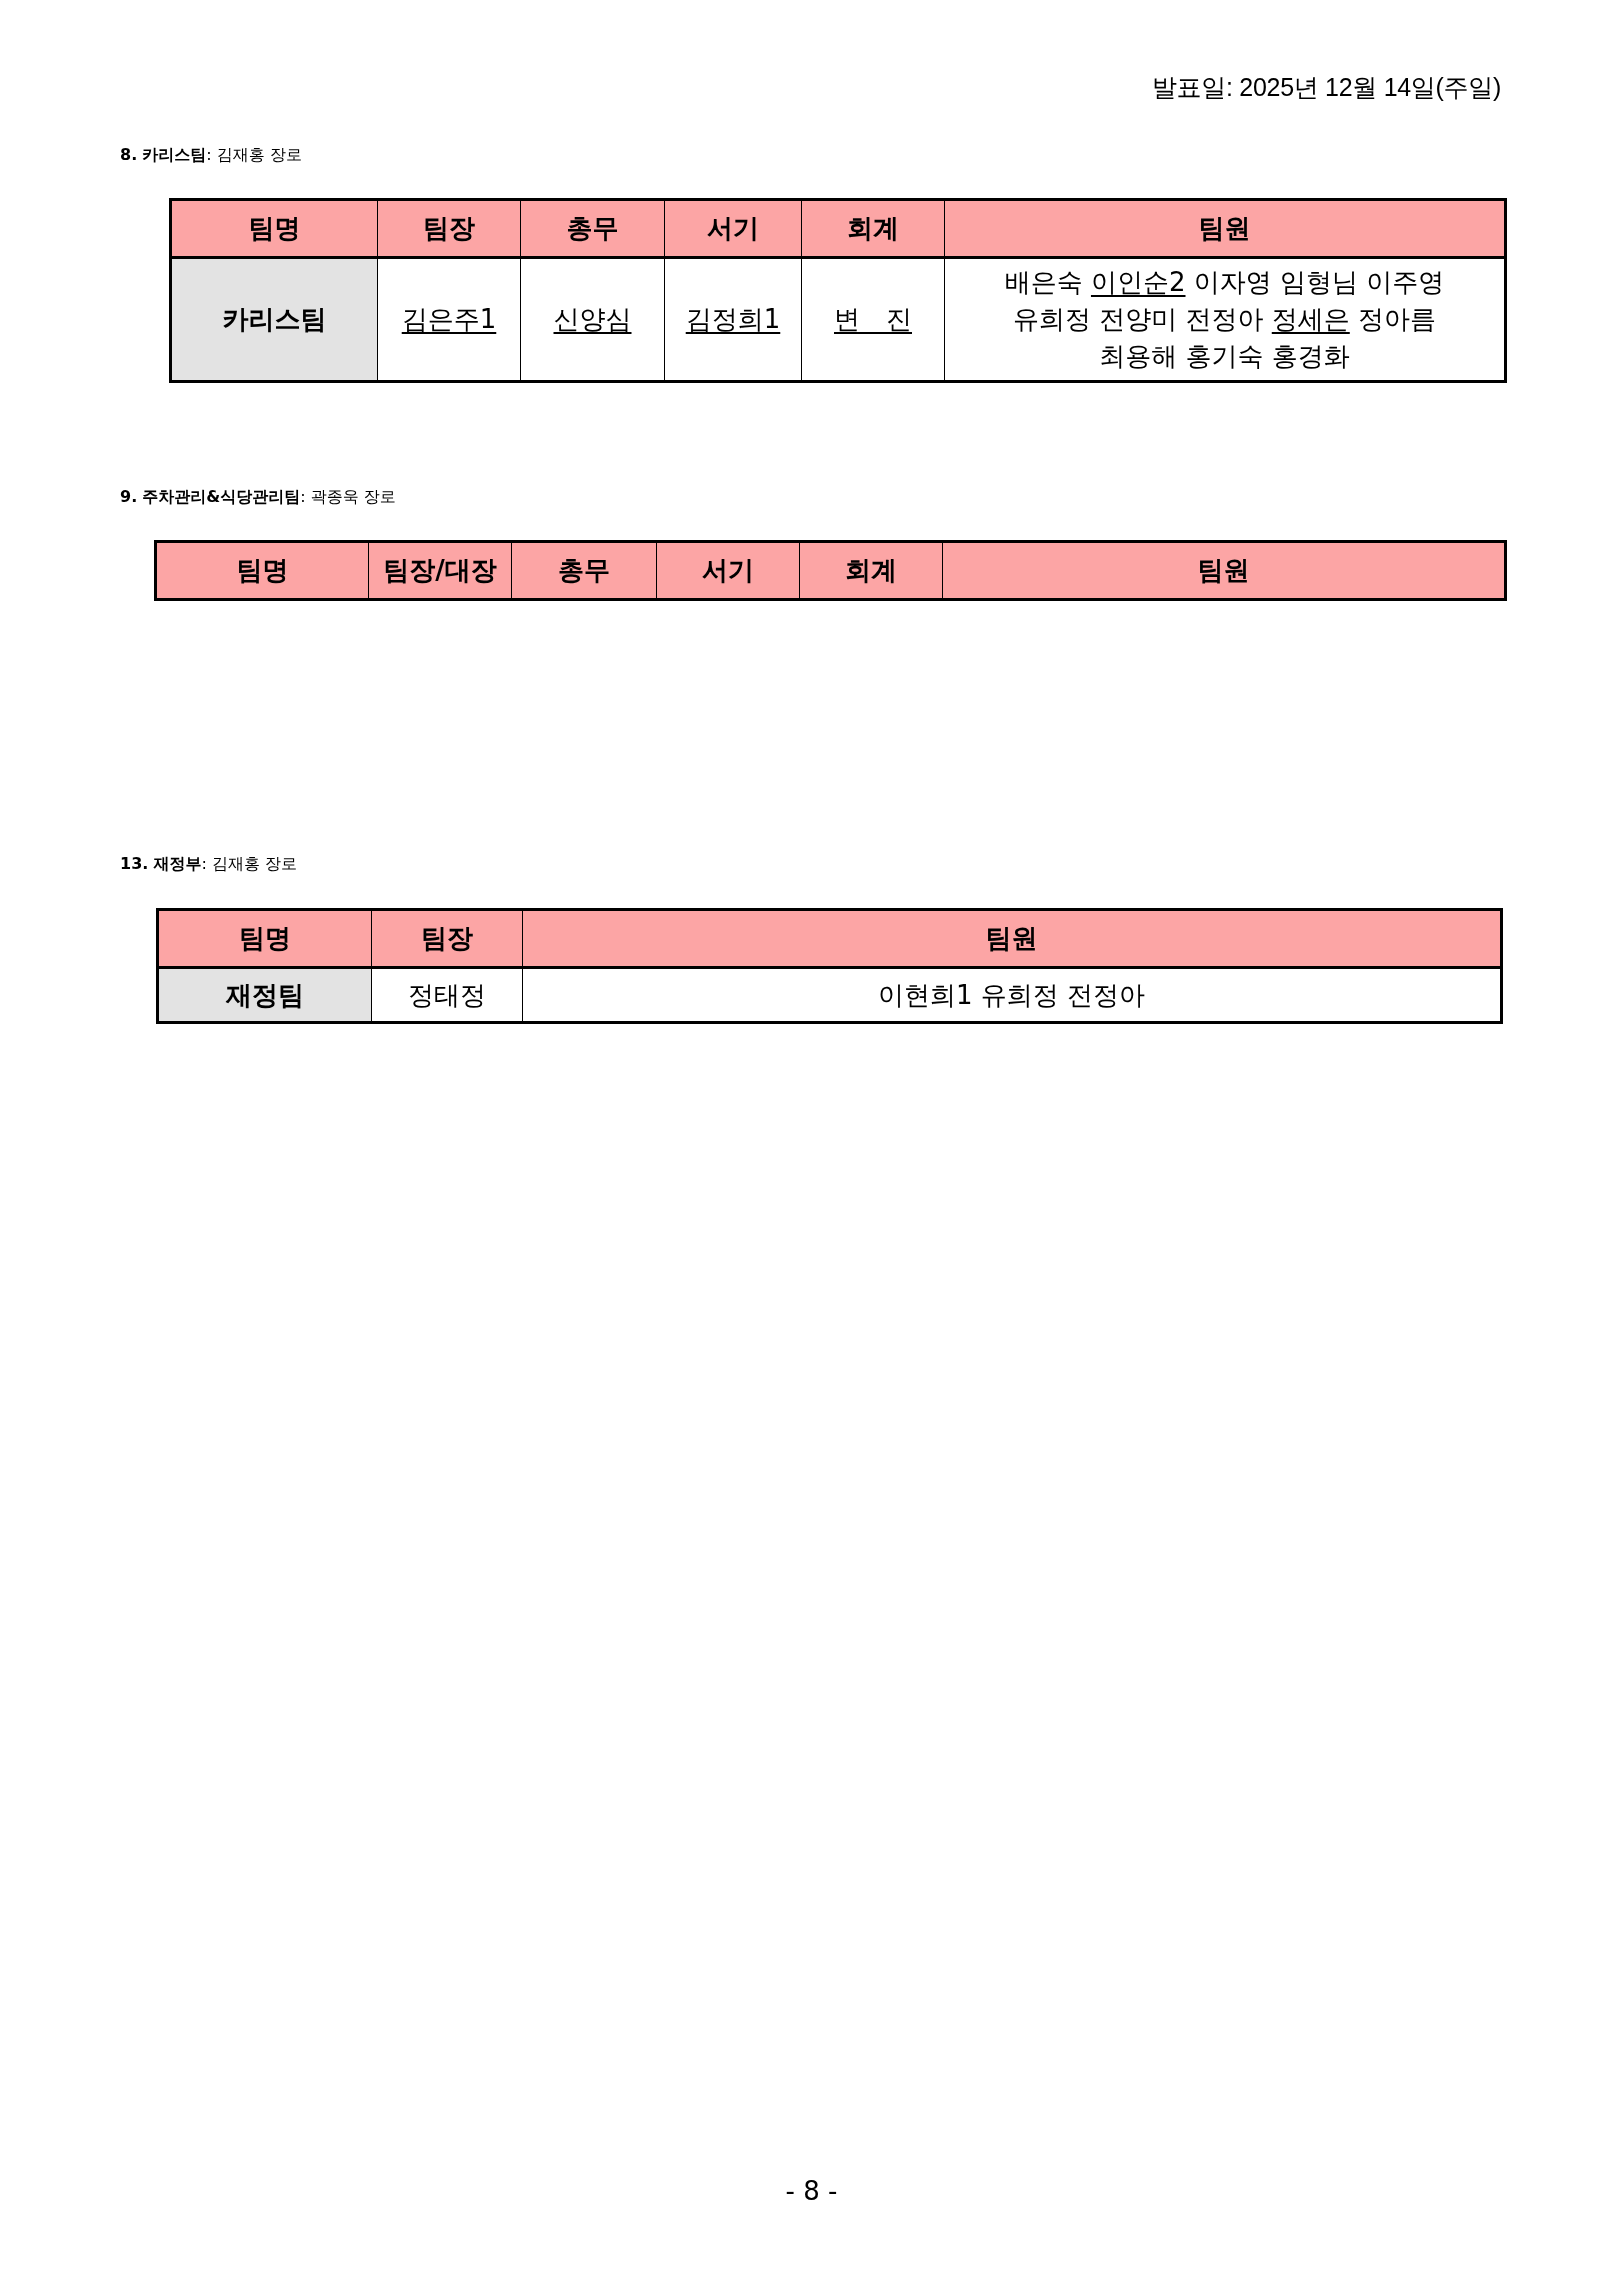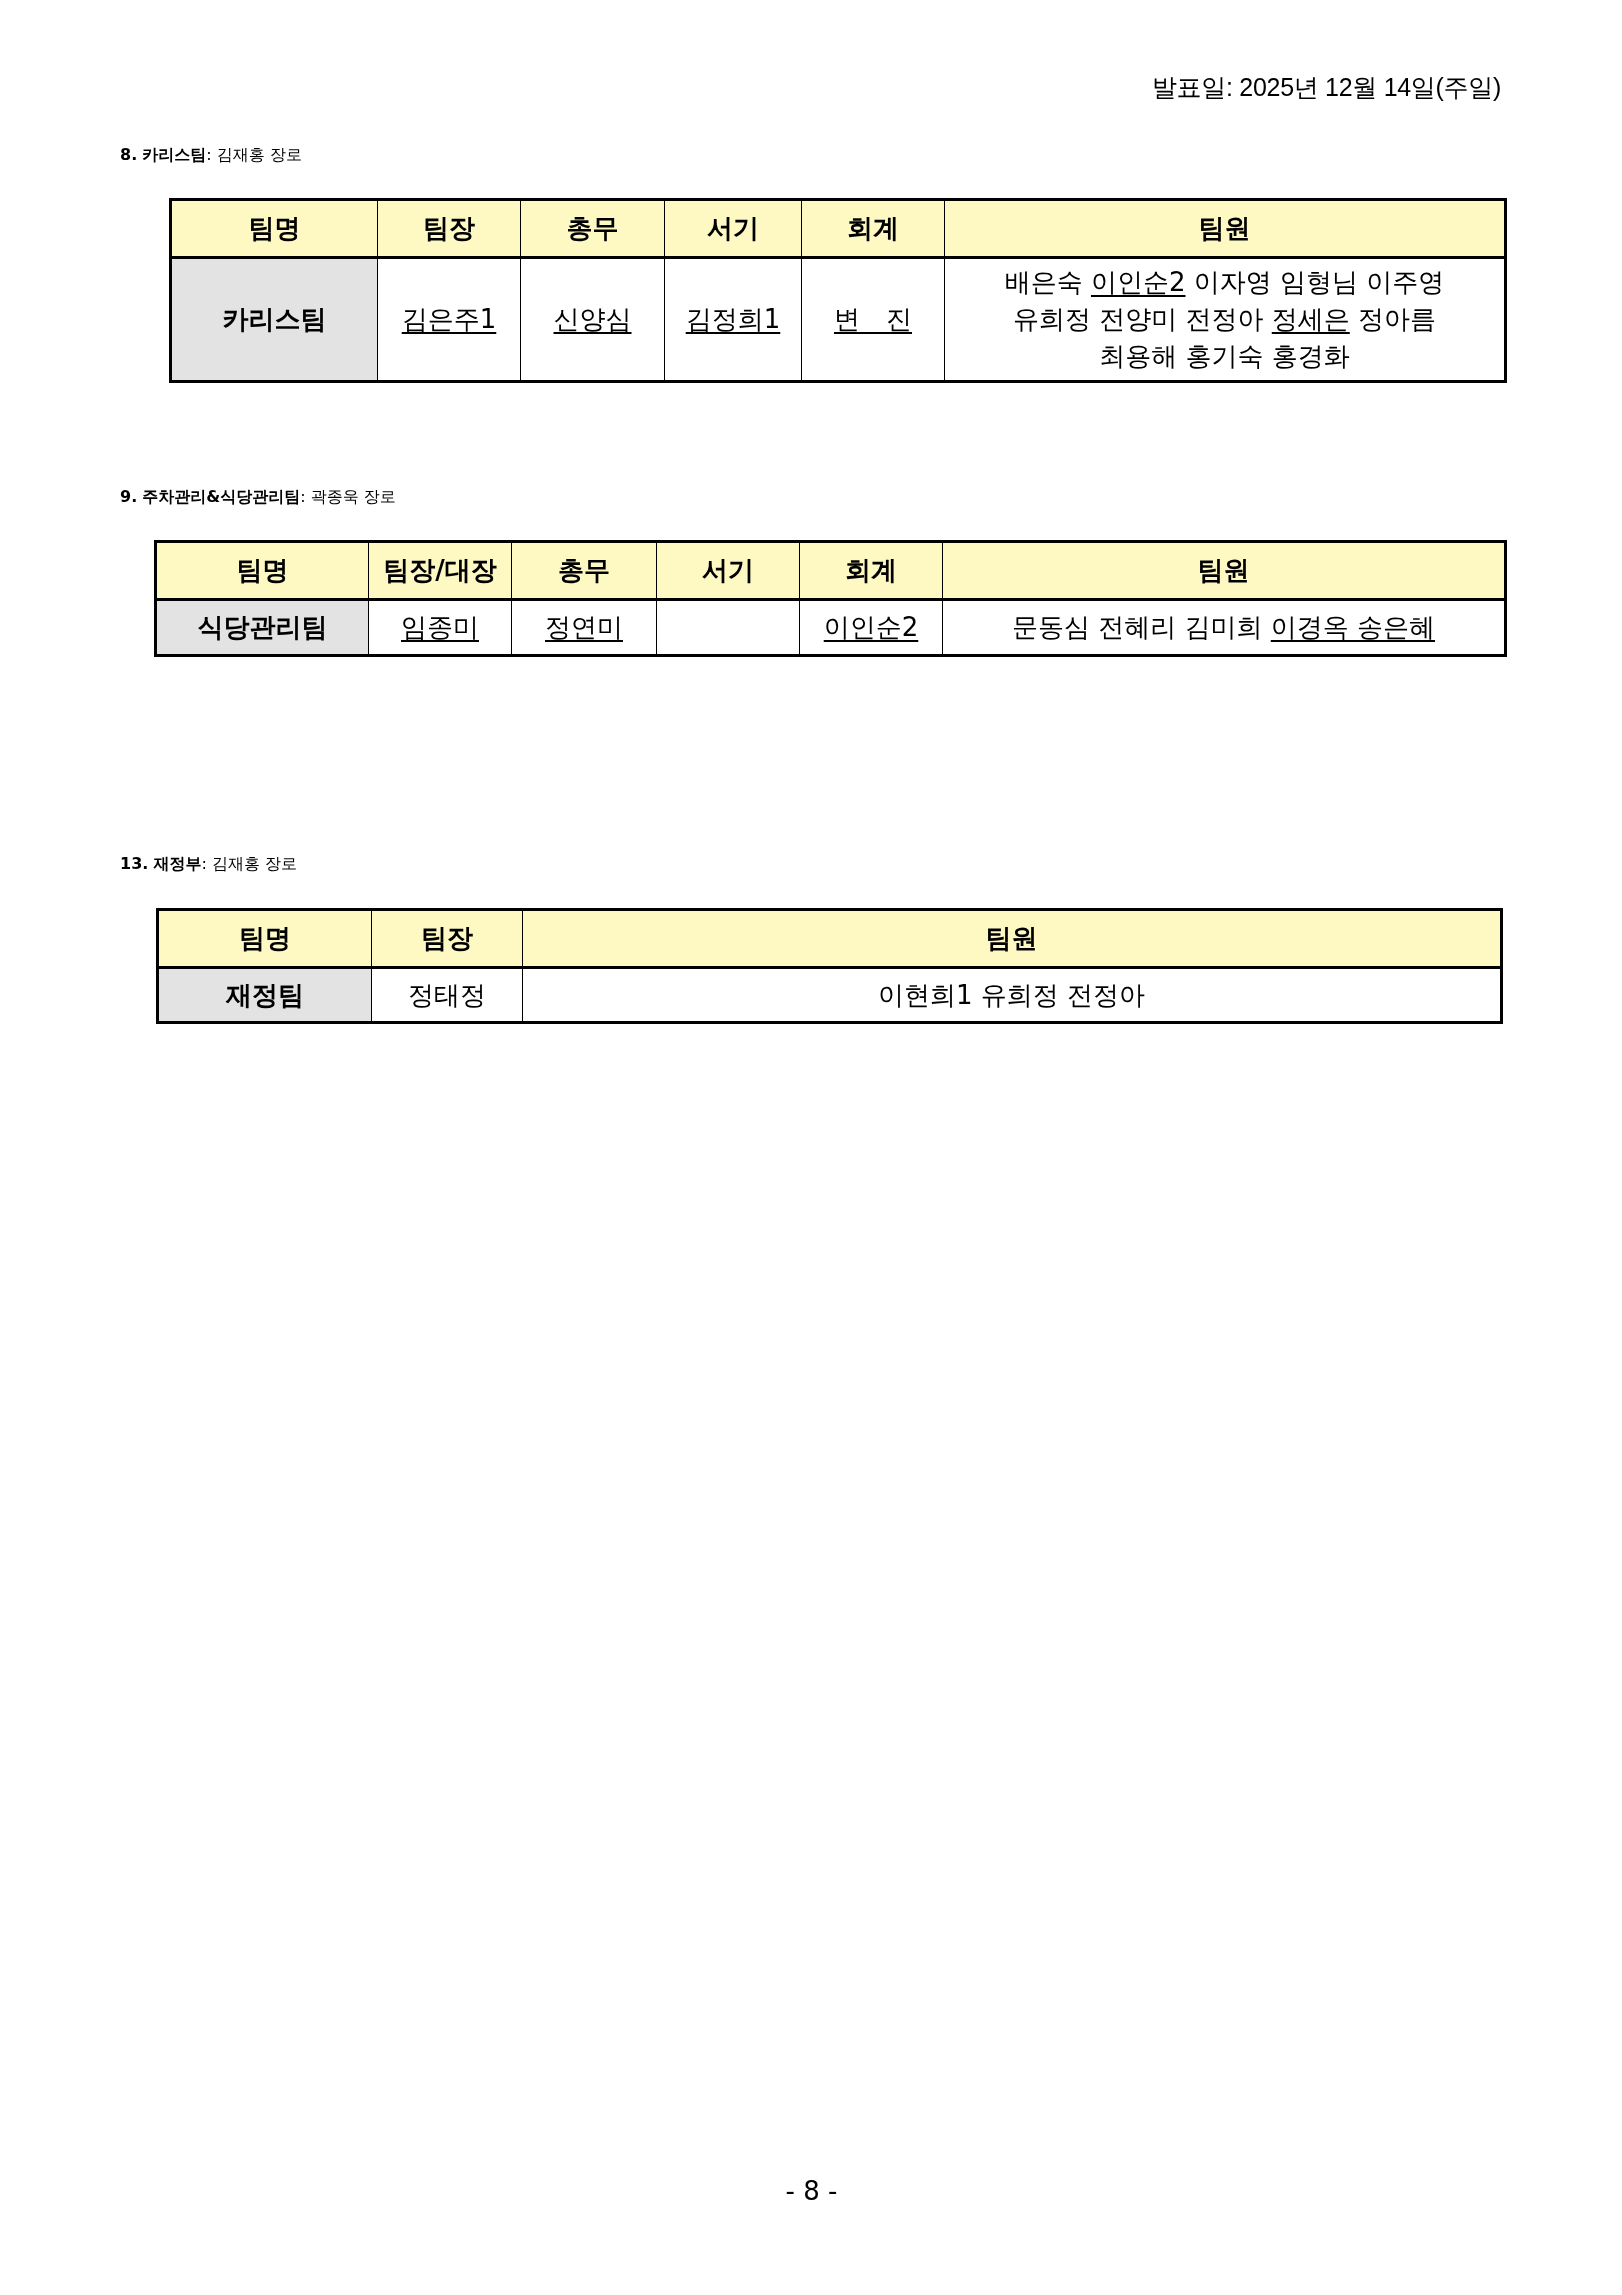--- a/index.html
+++ b/index.html
@@ -24,21 +24,21 @@
       position: absolute; border-collapse: collapse; table-layout: fixed;
       border: 3.9px solid #000;
       font-size: 26px;
     }
     table.team th, table.team td {
       border: 1.3px solid #000;
       text-align: center; vertical-align: middle;
       padding: 0; line-height: 37px;
     }
     table.team thead th {
-      background: #fef9c3; font-weight: bold;
+      background: #fca5a5; font-weight: bold;
       height: 55px;
       border-bottom: 3.9px solid #000;
     }
     table.team td.rowhead { background: #e3e3e3; font-weight: bold; }
     table.team td.members { text-align: center; padding: 3.9px 14.4px; }
     .u { text-decoration: underline; text-decoration-thickness: 2px; text-underline-offset: 3.9px; }
     .page-num {
       position: absolute; top: 2176px; left: 0; width: 100%;
       text-align: center; font-size: 26px;
     }
@@ -106,30 +106,20 @@
     <tr>
       <th>팀명</th>
       <th>팀장/대장</th>
       <th>총무</th>
       <th>서기</th>
       <th>회계</th>
       <th>팀원</th>
     </tr>
   </thead>
   <tbody>
-    <tr style="height:56px;">
-      <td class="rowhead">식당관리팀</td>
-      <td><span class="u">임종미</span></td>
-      <td><span class="u">정연미</span></td>
-      <td></td>
-      <td><span class="u">이인순2</span></td>
-      <td class="members">
-          <div><span>문동심 전혜리 김미희 </span><span class="u">이경옥 송은혜</span></div>
-        </td>
-    </tr>
   </tbody>
 </table>
 
 <div class="section-title" style="top:854px;">
   <span class="num">13.</span>
   <span class="name">재정부</span><span class="leader">: 김재홍 장로</span>
 </div>
 
 <table class="team" style="left:156px; top:908px; width:1347px;">
   <colgroup>

